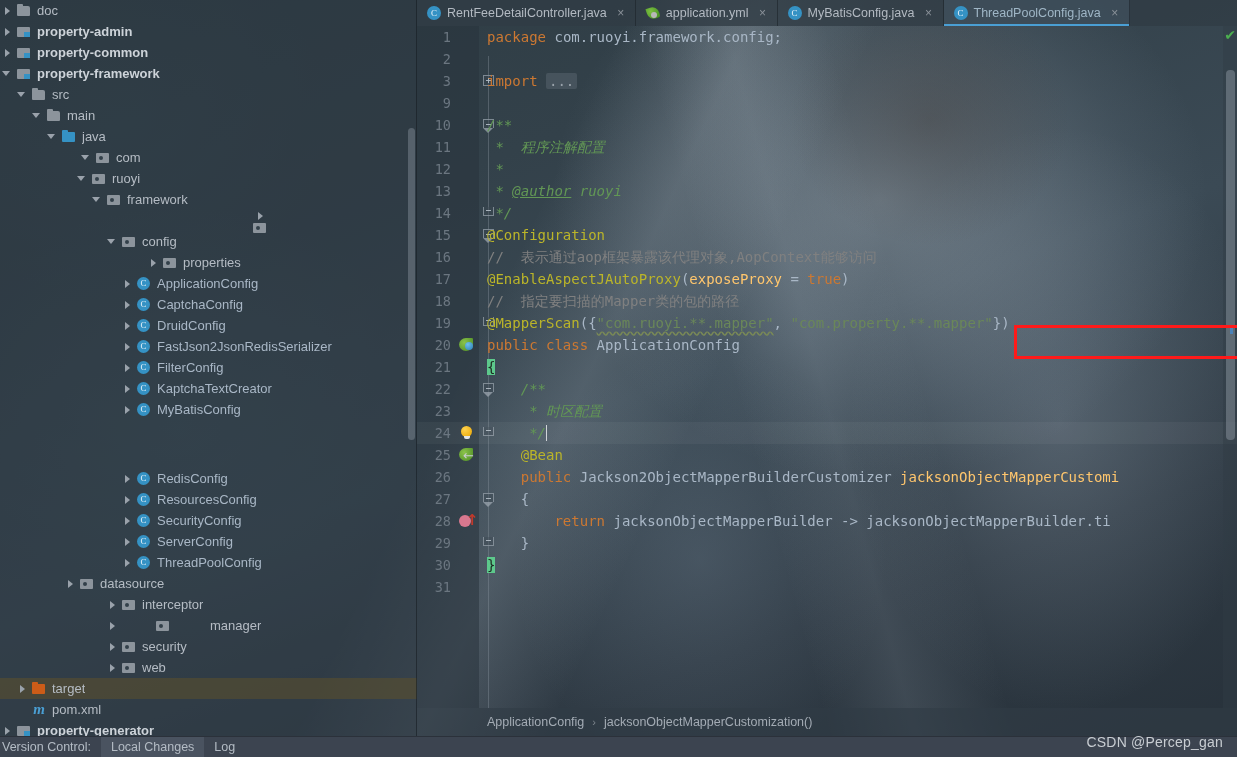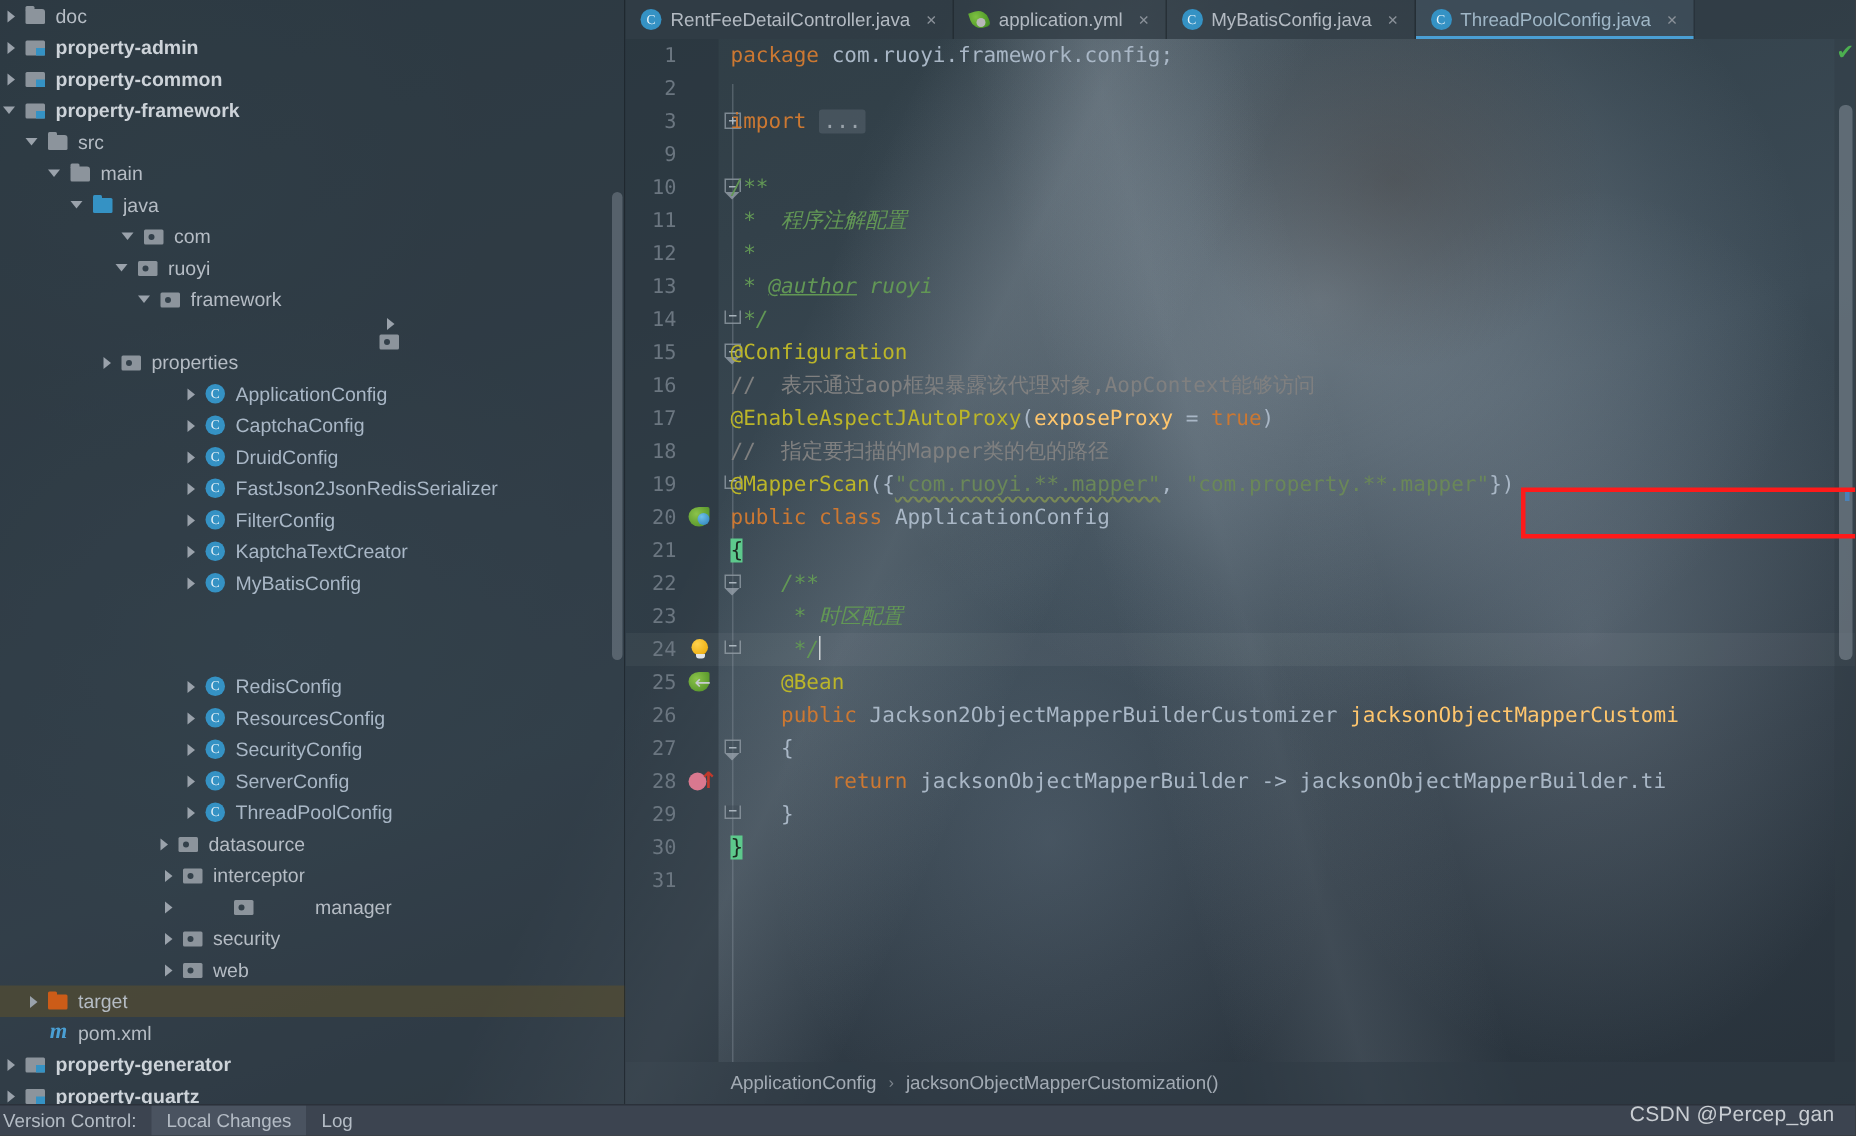--- a/index.html
+++ b/index.html
@@ -464,21 +464,26 @@
           <div class="node" style="padding-left: 92px;">
             <span class="arrow down"></span>
             <span class="ico pkg"></span>
             <span class="label">framework</span>
           </div>
           <div class="node" style="padding-left: 107px; flex-direction: column;">
             <span class="arrow right"></span>
             <span class="ico pkg"></span>
             <span class="label">aspectj</span>
           </div>
-          <div class="node" style="padding-left: 66px;">
+          <div class="node" style="padding-left: 107px;">
+            <span class="arrow down"></span>
+            <span class="ico pkg"></span>
+            <span class="label">config</span>
+          </div>
+          <div class="node" style="padding-left: 100px; margin-left: 48px;">
             <span class="arrow right"></span>
             <span class="ico pkg"></span>
             <span class="label">properties</span>
           </div>
           <div class="node" style="padding-left: 122px;">
             <span class="arrow right"></span>
             <span class="ico class"></span>
             <span class="label classname">ApplicationConfig</span>
           </div>
           <div class="node" style="padding-left: 122px;">
@@ -529,21 +534,21 @@
           <div class="node" style="padding-left: 122px;">
             <span class="arrow right"></span>
             <span class="ico class"></span>
             <span class="label classname">ServerConfig</span>
           </div>
           <div class="node" style="padding-left: 122px;">
             <span class="arrow right"></span>
             <span class="ico class"></span>
             <span class="label classname">ThreadPoolConfig</span>
           </div>
-          <div class="node" style="padding-left: 104px;">
+          <div class="node" style="padding-left: 65px;">
             <span class="arrow right"></span>
             <span class="ico pkg"></span>
             <span class="label">datasource</span>
           </div>
           <div class="node" style="padding-left: 107px;">
             <span class="arrow right"></span>
             <span class="ico pkg"></span>
             <span class="label">interceptor</span>
           </div>
           <div class="node" style="padding-left: 107px; gap: 34px;">

